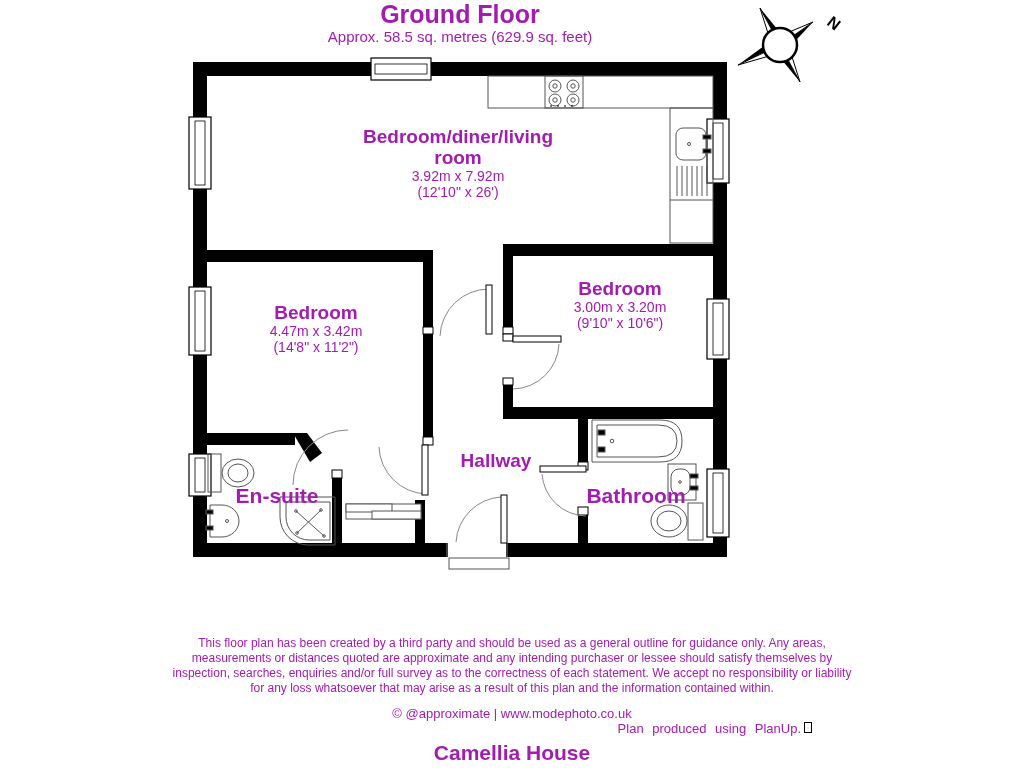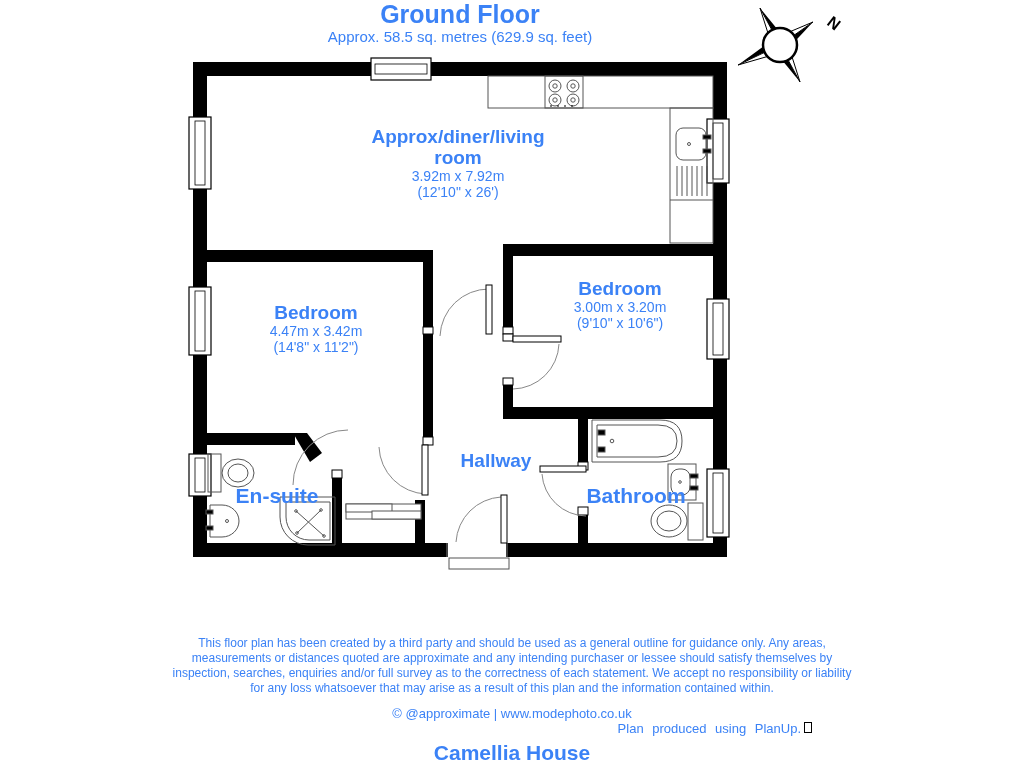--- a/index.html
+++ b/index.html
@@ -1,17 +1,17 @@
 <!DOCTYPE html>
 <html><head>
 <meta charset="utf-8">
 <style>
   html,body{margin:0;padding:0;background:#fff;}
   #canvas{position:relative;width:1024px;height:768px;background:#ffffff;overflow:hidden;
-          font-family:"Liberation Sans", sans-serif;color:#3b82f6;}
+          font-family:"Liberation Sans", sans-serif;color:#a21caf;}
   .abs{position:absolute;}
   .ctr{text-align:center;}
   .title{font-size:25px;font-weight:bold;line-height:27px;}
   .subtitle{font-size:15px;line-height:17px;}
   .room-name{font-size:19px;font-weight:bold;line-height:21px;}
   .room-name-sm{font-size:21px;font-weight:bold;line-height:17px;}
   .room-dims{font-size:14px;line-height:16px;}
   .total-area{font-size:21px;line-height:23px;}
   .disclaimer{font-size:12px;line-height:15px;}
   .credit{font-size:13px;line-height:15px;}
@@ -235,21 +235,21 @@
       <polygon points="800,82 773,49 780,45" fill="#000"></polygon>
       <polygon points="800,82 787,41 780,45" fill="#fff" stroke="#000" stroke-width="1"></polygon>
       <polygon points="738,65 775,38 780,45" fill="#000"></polygon>
       <polygon points="738,65 783,52 780,45" fill="#fff" stroke="#000" stroke-width="1"></polygon>
       <circle cx="780" cy="45" r="17" fill="#fff" stroke="#000" stroke-width="2.5"></circle>
       <text x="826" y="24" font-size="16" font-weight="bold" transform="rotate(38 826 24)">N</text>
     </g>
   </svg>
 
   <div class="abs ctr" style="left:308px;top:126px;width:300px;">
-    <div class="room-name">Approx/diner/living</div>
+    <div class="room-name">Bedroom/diner/living</div>
     <div class="room-name">room</div>
     <div class="room-dims">3.92m x 7.92m</div>
     <div class="room-dims">(12'10" x 26')</div>
   </div>
 
   <div class="abs ctr" style="left:196px;top:302px;width:240px;">
     <div class="room-name">Bedroom</div>
     <div class="room-dims">4.47m x 3.42m</div>
     <div class="room-dims">(14'8" x 11'2")</div>
   </div>

